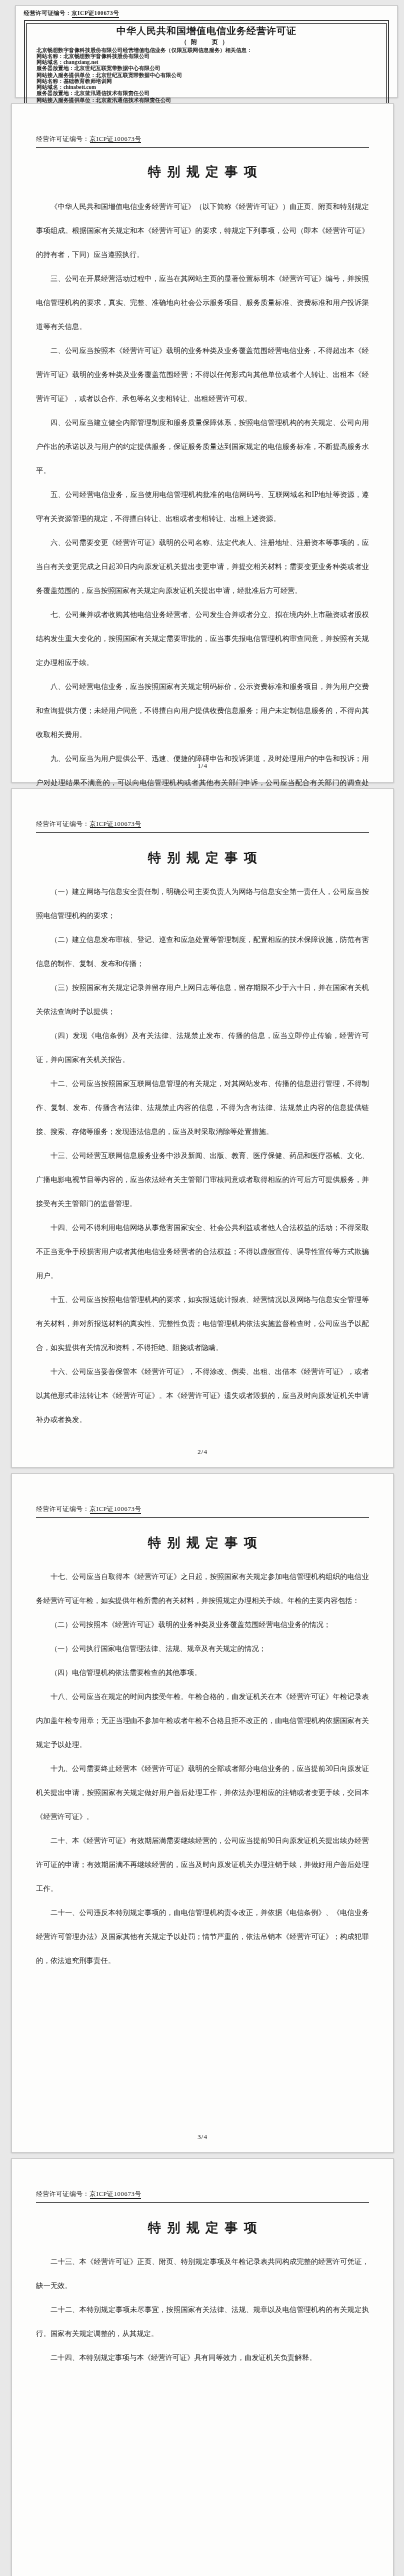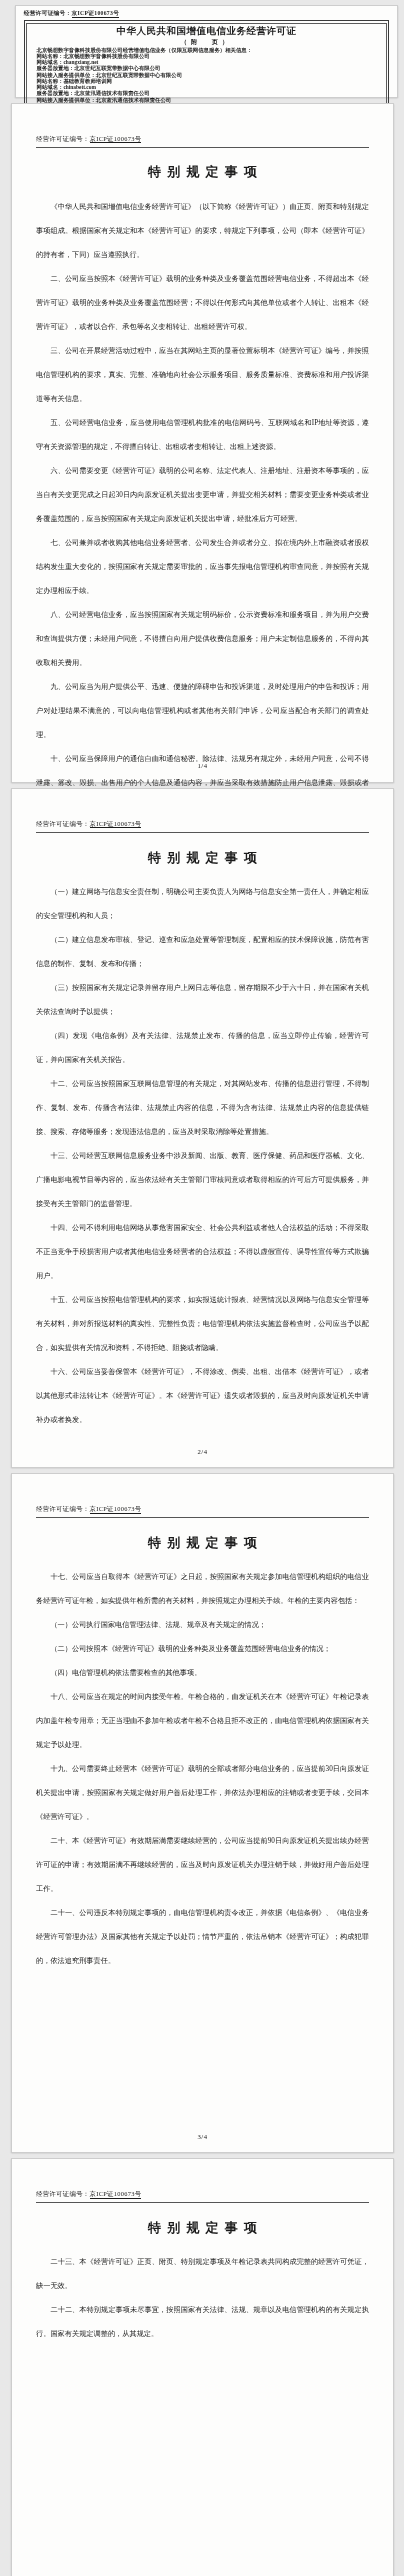--- a/index.html
+++ b/index.html
@@ -85,24 +85,25 @@
     <div class="page-header">
       <span>经营许可证编号：</span><span class="hdr-num">京ICP证100673号</span>
     </div>
     <div class="header-rule"></div>
     <h2 class="sp-title">特别规定事项</h2>
     <div class="sp-body">
 
         <p class="para">《中华人民共和国增值电信业务经营许可证》（以下简称《经营许可证》）由正页、附页和特别规定事项组成。根据国家有关规定和本《经营许可证》的要求，特规定下列事项，公司（即本《经营许可证》的持有者，下同）应当遵照执行。</p>
 
 
+        <p class="para">三、公司在开展经营活动过程中，应当在其网站主页的显著位置标明本《经营许可证》编号，并按照电信管理机构的要求，真实、完整、准确地向社会公示服务项目、服务质量标准、资费标准和用户投诉渠道等有关信息。</p>
+
         <p class="para">二、公司应当按照本《经营许可证》载明的业务种类及业务覆盖范围经营电信业务，不得超出本《经营许可证》载明的业务种类及业务覆盖范围经营；不得以任何形式向其他单位或者个人转让、出租本《经营许可证》，或者以合作、承包等名义变相转让、出租经营许可权。</p>
 
-        <p class="para">三、公司在开展经营活动过程中，应当在其网站主页的显著位置标明本《经营许可证》编号，并按照电信管理机构的要求，真实、完整、准确地向社会公示服务项目、服务质量标准、资费标准和用户投诉渠道等有关信息。</p>
-
+        <p class="para">四、公司应当建立健全内部管理制度和服务质量保障体系，按照电信管理机构的有关规定、公司向用户作出的承诺以及与用户的约定提供服务，保证服务质量达到国家规定的电信服务标准，不断提高服务水平。</p>
 
         <p class="para">五、公司经营电信业务，应当使用电信管理机构批准的电信网码号、互联网域名和IP地址等资源，遵守有关资源管理的规定，不得擅自转让、出租或者变相转让、出租上述资源。</p>
 
         <p class="para">六、公司需要变更《经营许可证》载明的公司名称、法定代表人、注册地址、注册资本等事项的，应当自有关变更完成之日起30日内向原发证机关提出变更申请，并提交相关材料；需要变更业务种类或者业务覆盖范围的，应当按照国家有关规定向原发证机关提出申请，经批准后方可经营。</p>
 
         <p class="para">七、公司兼并或者收购其他电信业务经营者、公司发生合并或者分立、拟在境内外上市融资或者股权结构发生重大变化的，按照国家有关规定需要审批的，应当事先报电信管理机构审查同意，并按照有关规定办理相应手续。</p>
 
         <p class="para">八、公司经营电信业务，应当按照国家有关规定明码标价，公示资费标准和服务项目，并为用户交费和查询提供方便；未经用户同意，不得擅自向用户提供收费信息服务；用户未定制信息服务的，不得向其收取相关费用。</p>
 
         <p class="para">九、公司应当为用户提供公平、迅速、便捷的障碍申告和投诉渠道，及时处理用户的申告和投诉；用户对处理结果不满意的，可以向电信管理机构或者其他有关部门申诉，公司应当配合有关部门的调查处理。</p>
@@ -114,21 +115,21 @@
 
   <section class="page sp">
     <div class="page-header">
       <span>经营许可证编号：</span><span class="hdr-num">京ICP证100673号</span>
     </div>
     <div class="header-rule"></div>
     <h2 class="sp-title">特别规定事项</h2>
     <div class="sp-body">
 
 
-        <p class="para">（一）建立网络与信息安全责任制，明确公司主要负责人为网络与信息安全第一责任人，并确定相应的安全管理机构和人员；</p>
+        <p class="para">（一）建立网络与信息安全责任制，明确公司主要负责人为网络与信息安全第一责任人，公司应当按照电信管理机构的要求；</p>
 
         <p class="para">（二）建立信息发布审核、登记、巡查和应急处置等管理制度，配置相应的技术保障设施，防范有害信息的制作、复制、发布和传播；</p>
 
         <p class="para">（三）按照国家有关规定记录并留存用户上网日志等信息，留存期限不少于六十日，并在国家有关机关依法查询时予以提供；</p>
 
         <p class="para">（四）发现《电信条例》及有关法律、法规禁止发布、传播的信息，应当立即停止传输，经营许可证，并向国家有关机关报告。</p>
 
         <p class="para">十二、公司应当按照国家互联网信息管理的有关规定，对其网站发布、传播的信息进行管理，不得制作、复制、发布、传播含有法律、法规禁止内容的信息，不得为含有法律、法规禁止内容的信息提供链接、搜索、存储等服务；发现违法信息的，应当及时采取消除等处置措施。</p>
 
         <p class="para">十三、公司经营互联网信息服务业务中涉及新闻、出版、教育、医疗保健、药品和医疗器械、文化、广播电影电视节目等内容的，应当依法经有关主管部门审核同意或者取得相应的许可后方可提供服务，并接受有关主管部门的监督管理。</p>
@@ -145,23 +146,23 @@
   <section class="page sp">
     <div class="page-header">
       <span>经营许可证编号：</span><span class="hdr-num">京ICP证100673号</span>
     </div>
     <div class="header-rule"></div>
     <h2 class="sp-title">特别规定事项</h2>
     <div class="sp-body">
 
         <p class="para">十七、公司应当自取得本《经营许可证》之日起，按照国家有关规定参加电信管理机构组织的电信业务经营许可证年检，如实提供年检所需的有关材料，并按照规定办理相关手续。年检的主要内容包括：</p>
 
+        <p class="para">（二）公司按照本《经营许可证》载明的业务种类及业务覆盖范围经营电信业务的情况；</p>
+
         <p class="para">（一）公司执行国家电信管理法律、法规、规章及有关规定的情况；</p>
-
-        <p class="para">（二）公司按照本《经营许可证》载明的业务种类及业务覆盖范围经营电信业务的情况；</p>
 
 
         <p class="para">（四）电信管理机构依法需要检查的其他事项。</p>
 
         <p class="para">十八、公司应当在规定的时间内接受年检。年检合格的，由发证机关在本《经营许可证》年检记录表内加盖年检专用章；无正当理由不参加年检或者年检不合格且拒不改正的，由电信管理机构依据国家有关规定予以处理。</p>
 
         <p class="para">十九、公司需要终止经营本《经营许可证》载明的全部或者部分电信业务的，应当提前30日向原发证机关提出申请，按照国家有关规定做好用户善后处理工作，并依法办理相应的注销或者变更手续，交回本《经营许可证》。</p>
 
         <p class="para">二十、本《经营许可证》有效期届满需要继续经营的，公司应当提前90日向原发证机关提出续办经营许可证的申请；有效期届满不再继续经营的，应当及时向原发证机关办理注销手续，并做好用户善后处理工作。</p>
 
@@ -175,18 +176,19 @@
       <span>经营许可证编号：</span><span class="hdr-num">京ICP证100673号</span>
     </div>
     <div class="header-rule"></div>
     <h2 class="sp-title">特别规定事项</h2>
     <div class="sp-body">
 
         <p class="para">二十三、本《经营许可证》正页、附页、特别规定事项及年检记录表共同构成完整的经营许可凭证，缺一无效。</p>
 
         <p class="para">二十二、本特别规定事项未尽事宜，按照国家有关法律、法规、规章以及电信管理机构的有关规定执行。国家有关规定调整的，从其规定。</p>
 
+        <p class="para">二十四、本特别规定事项与本《经营许可证》具有同等效力，由发证机关负责解释。</p>
       </div>
 
   </section>
 
 </div>
 
 
 </body></html>

